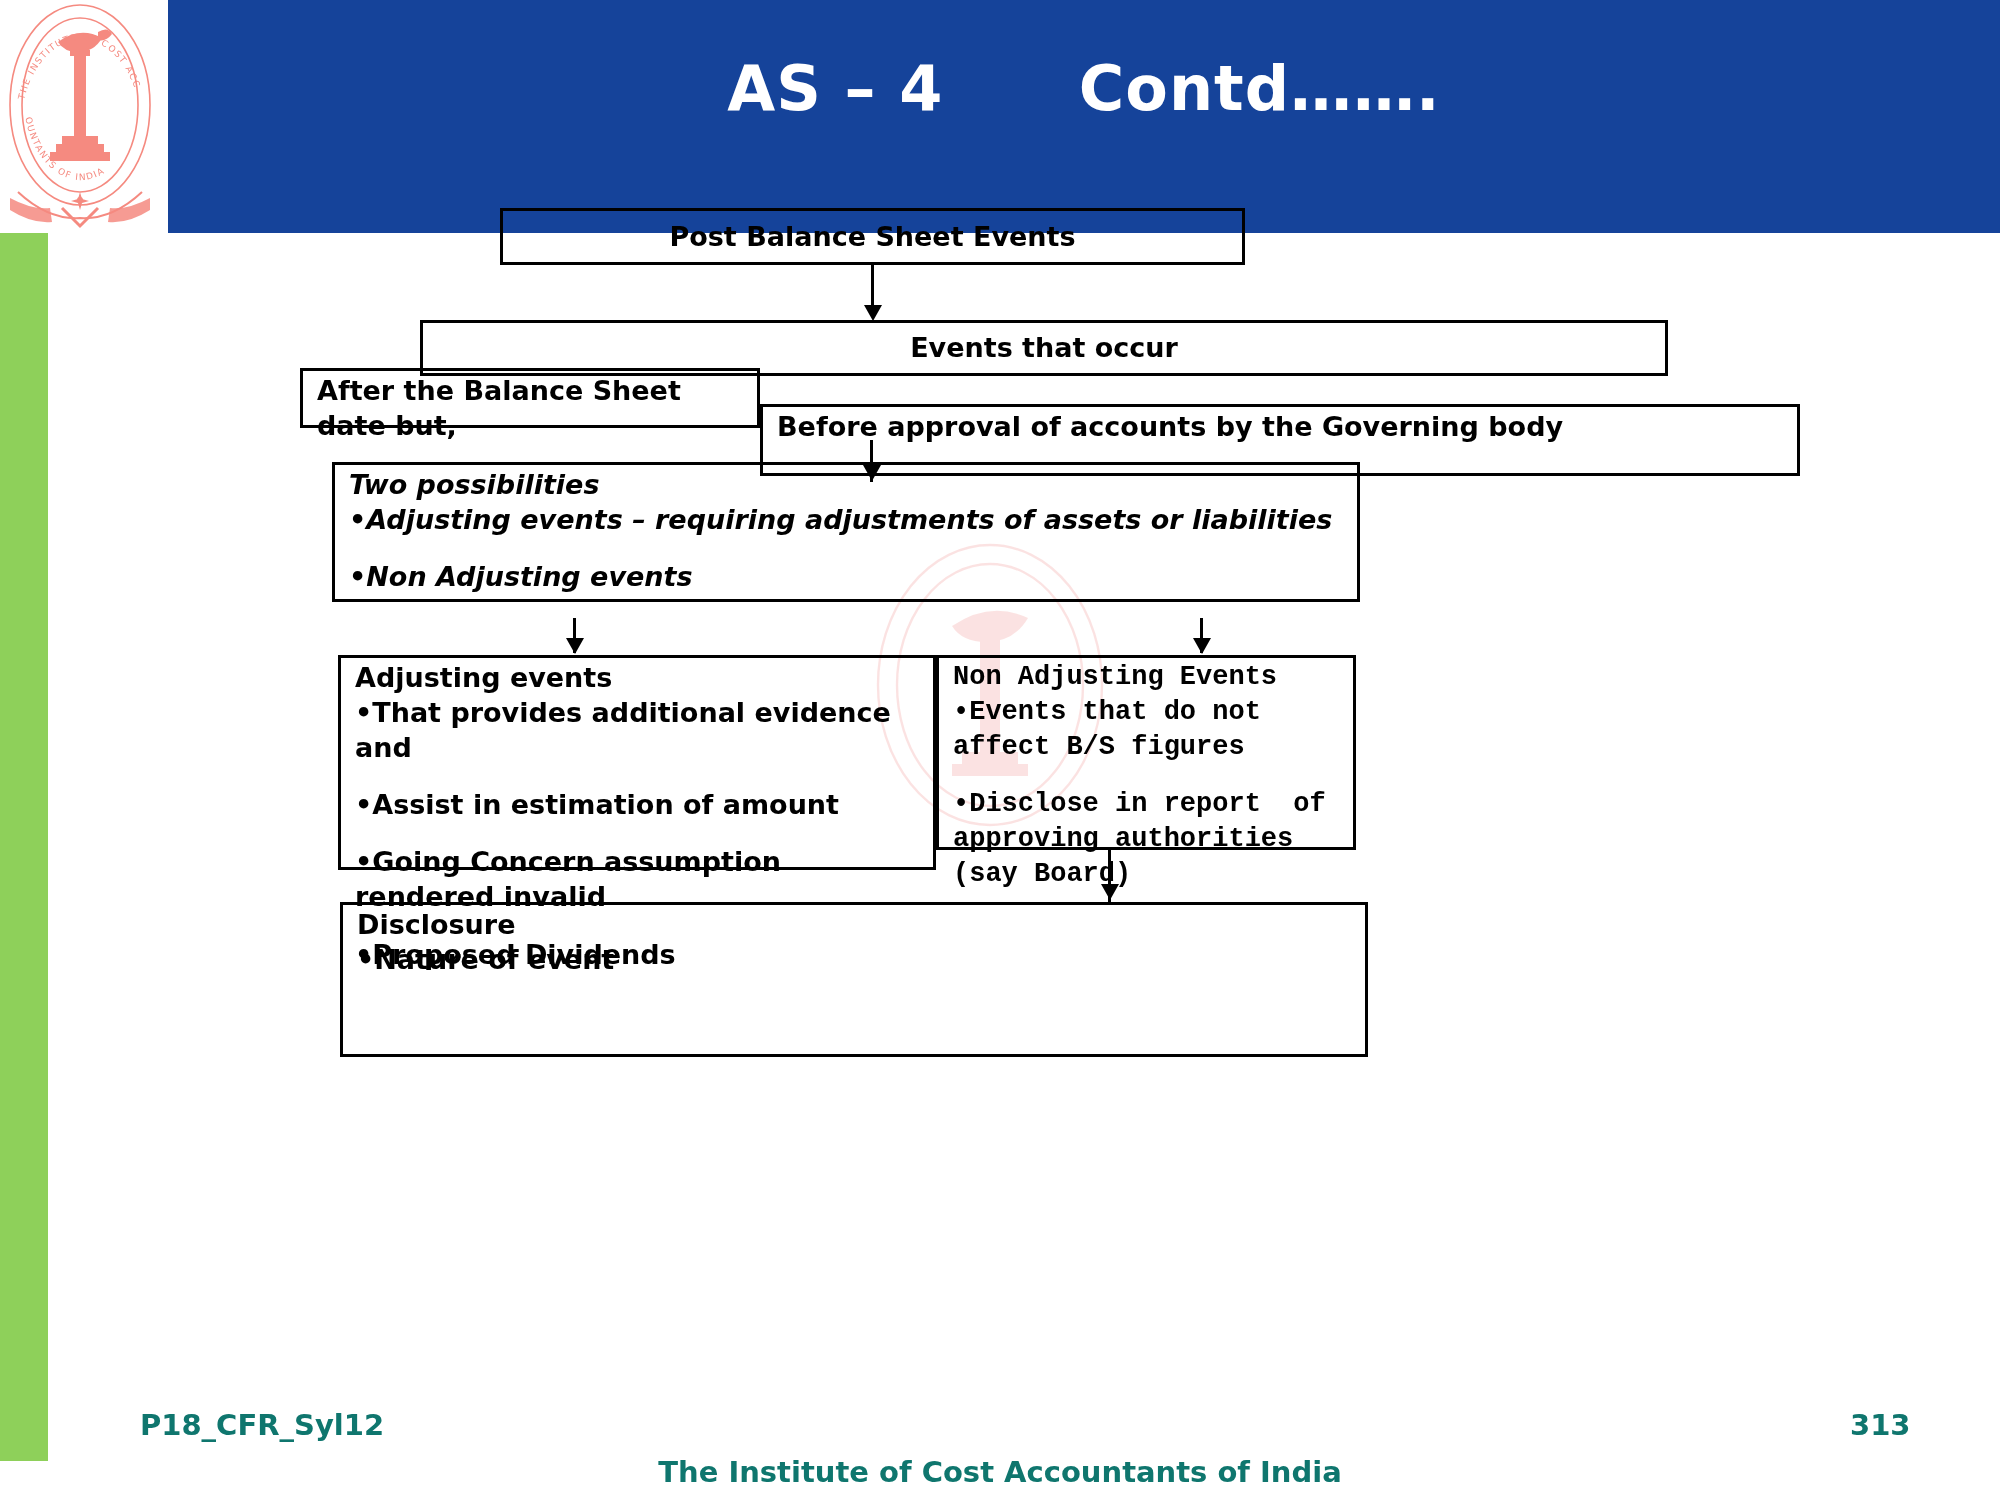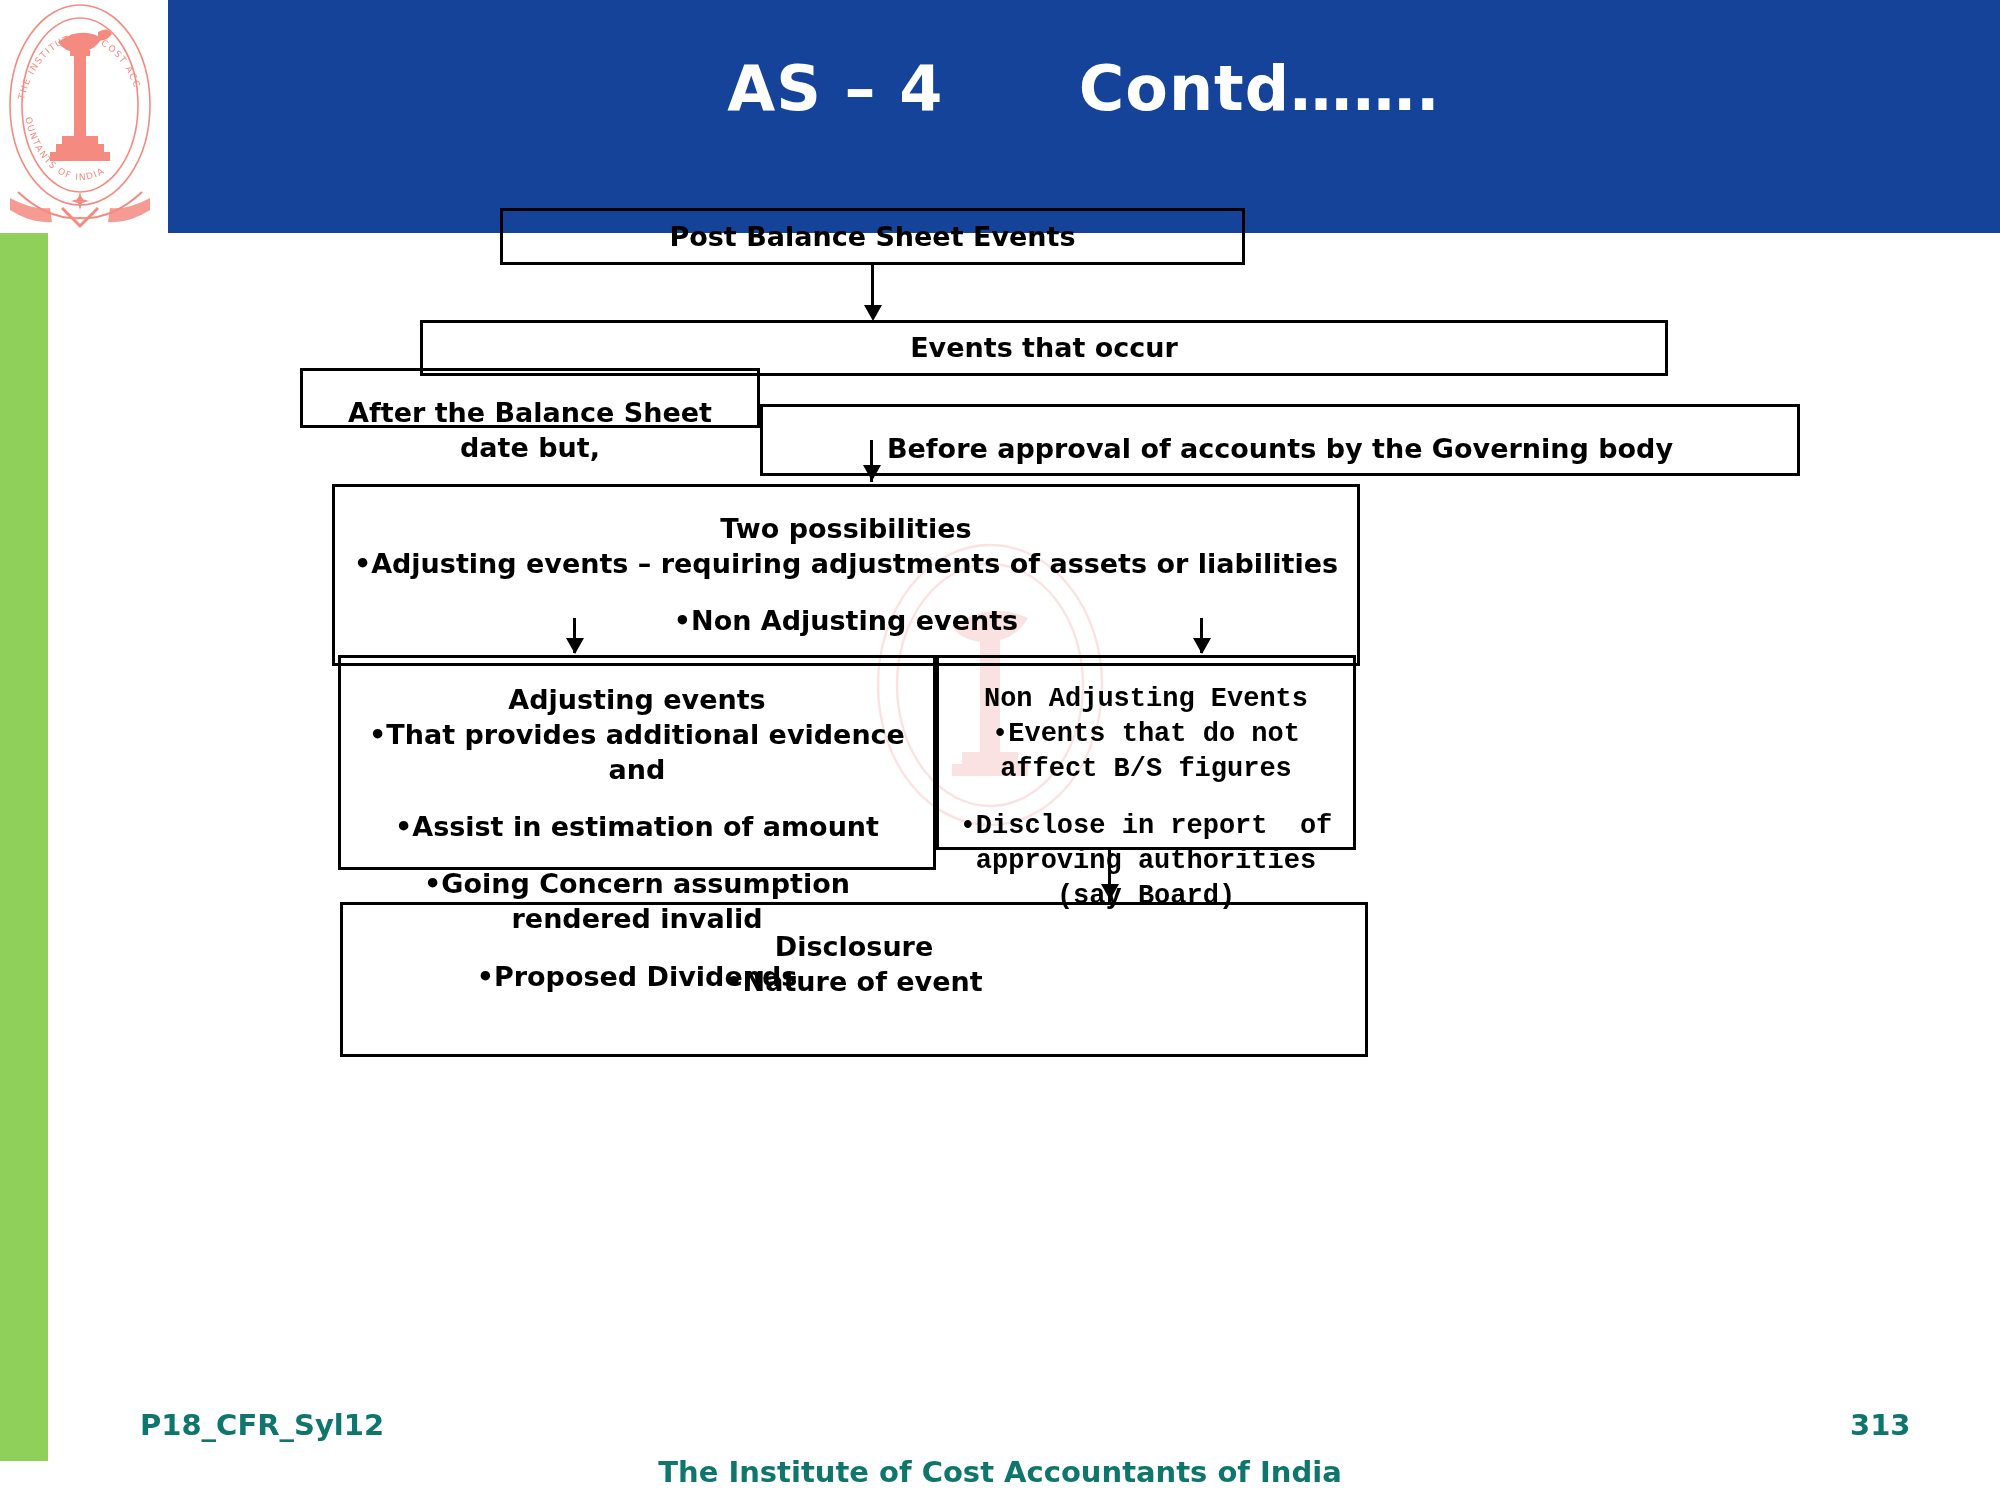--- a/index.html
+++ b/index.html
@@ -53,30 +53,30 @@
     border:3px solid #000000;
     background:transparent;
     box-sizing:border-box;
     font-family:"DejaVu Sans", sans-serif;
     font-weight:bold;
     color:#000000;
     font-size:27px;
     line-height:1.30;
   }
   .fbox.center{display:flex;align-items:center;justify-content:center;text-align:right;}
-  .fbox.left{padding:24px 14px;text-align:center;}
+  .fbox.left{padding:2px 14px;}
   .fbox .ln{display:block;white-space:pre-wrap;}
   .fbox .gap{display:block;height:22px;}
 
   
   #box-post      {left:500px; top:208px;  width:745px;  height:57px;}
   #box-events    {left:420px; top:320px;  width:1248px; height:56px;}
   #box-after     {left:300px; top:368px;  width:460px;  height:60px;}
   #box-before    {left:760px; top:368px;  width:1040px; height:72px;margin-top:36px;}
-  #box-two       {left:332px; top:484px;  width:1028px; height:182px;}
+  #box-two       {left:332px; top:462px;  width:1028px; height:140px;font-style:italic;}
   #box-adjusting {left:338px; top:655px;  width:598px;  height:215px;}
   #box-nonadj    {left:936px; top:655px;  width:420px;  height:195px;font-family:Liberation Mono, monospace;}
   #box-disclosure{left:340px; top:902px;  width:1028px; height:155px;}
 
   
   .vline{position:absolute;background:#000;width:3px;}
   .arrowhead{
     position:absolute;width:0;height:0;
     border-left:9px solid transparent;
     border-right:9px solid transparent;

